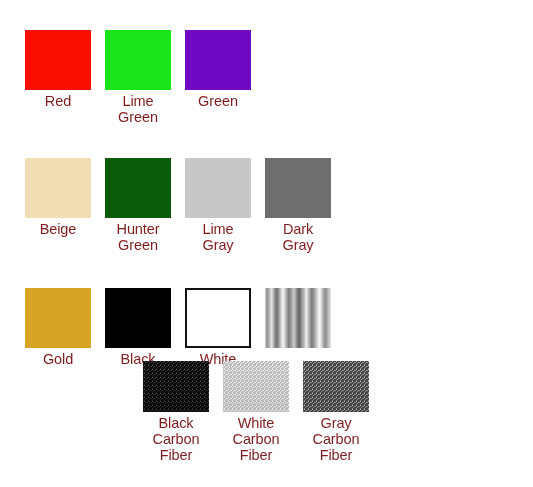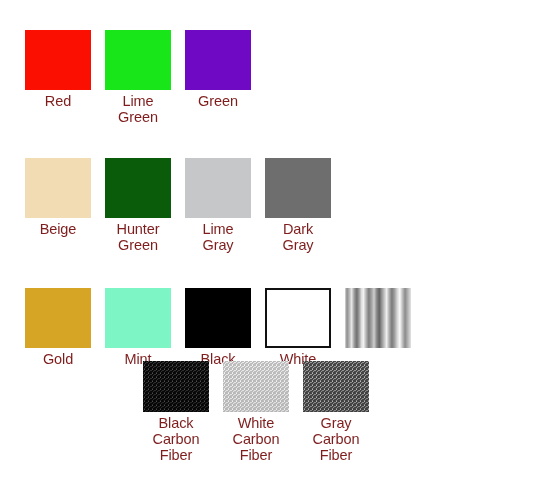--- a/index.html
+++ b/index.html
@@ -154,24 +154,20 @@
 Gray</span>
     </div>
   </div>
 
   <div class="swatch-row row-3">
     <div class="cell">
       <span class="chip" style="background-color: rgb(214, 165, 38);"></span>
       <span class="label">Gold</span>
     </div>
     <div class="cell">
-      <span class="chip" style="background-color: rgb(125, 245, 196);"></span>
-      <span class="label">Mint</span>
-    </div>
-    <div class="cell">
       <span class="chip" style="background-color: rgb(0, 0, 0);"></span>
       <span class="label">Black</span>
     </div>
     <div class="cell">
       <span class="chip chip-outline"></span>
       <span class="label">White</span>
     </div>
     <div class="cell">
       <span class="chip chip-brushed"></span>
     </div>

